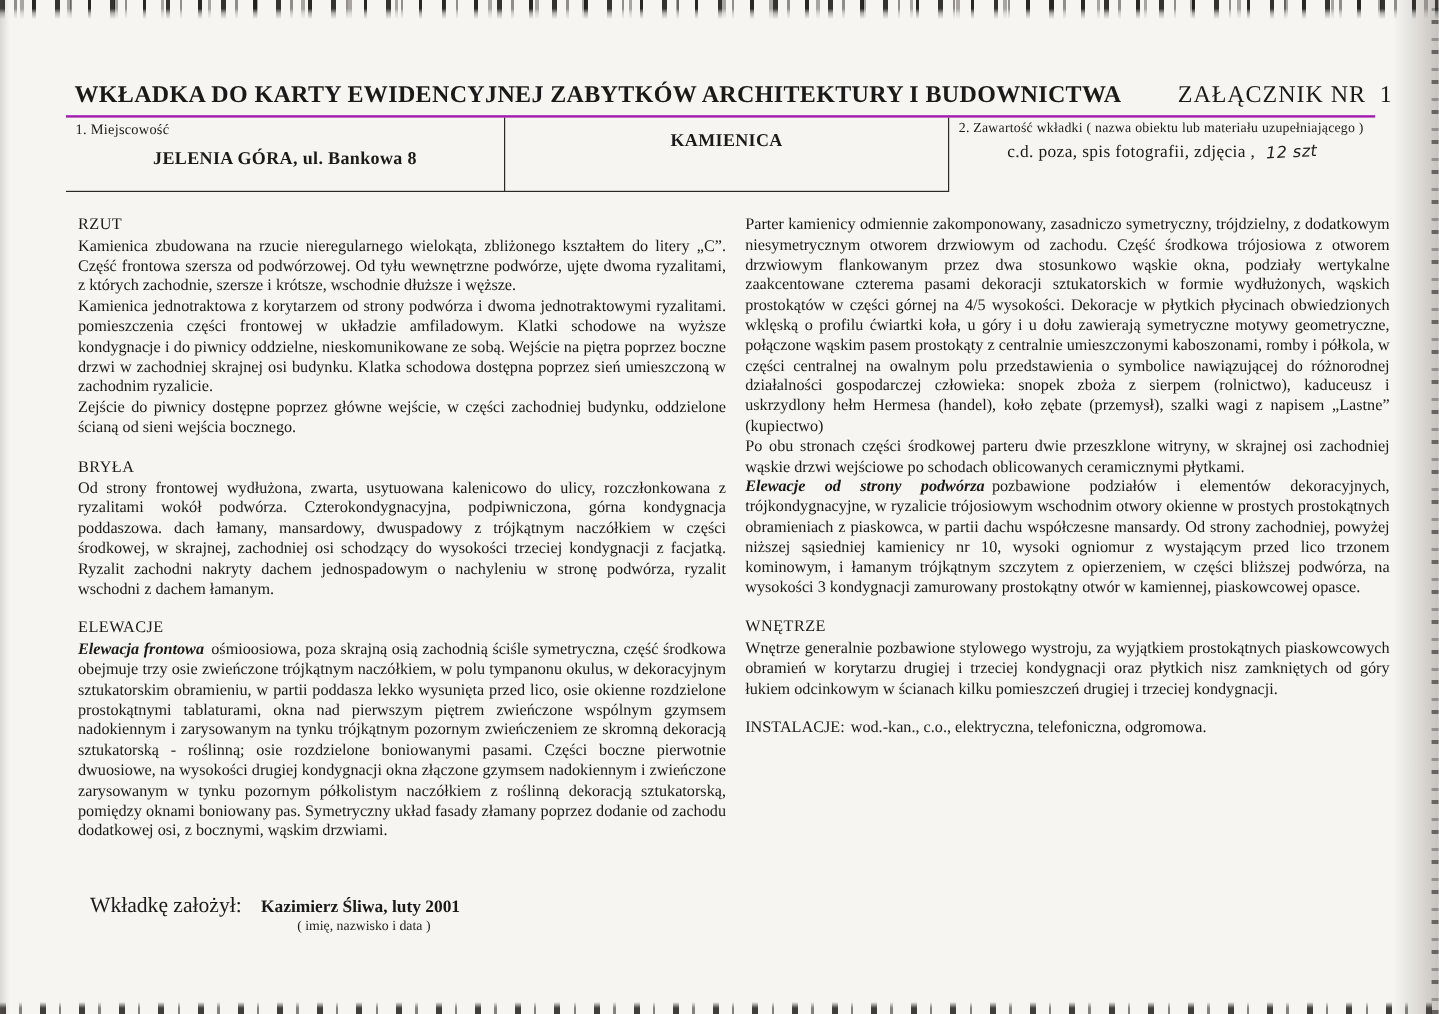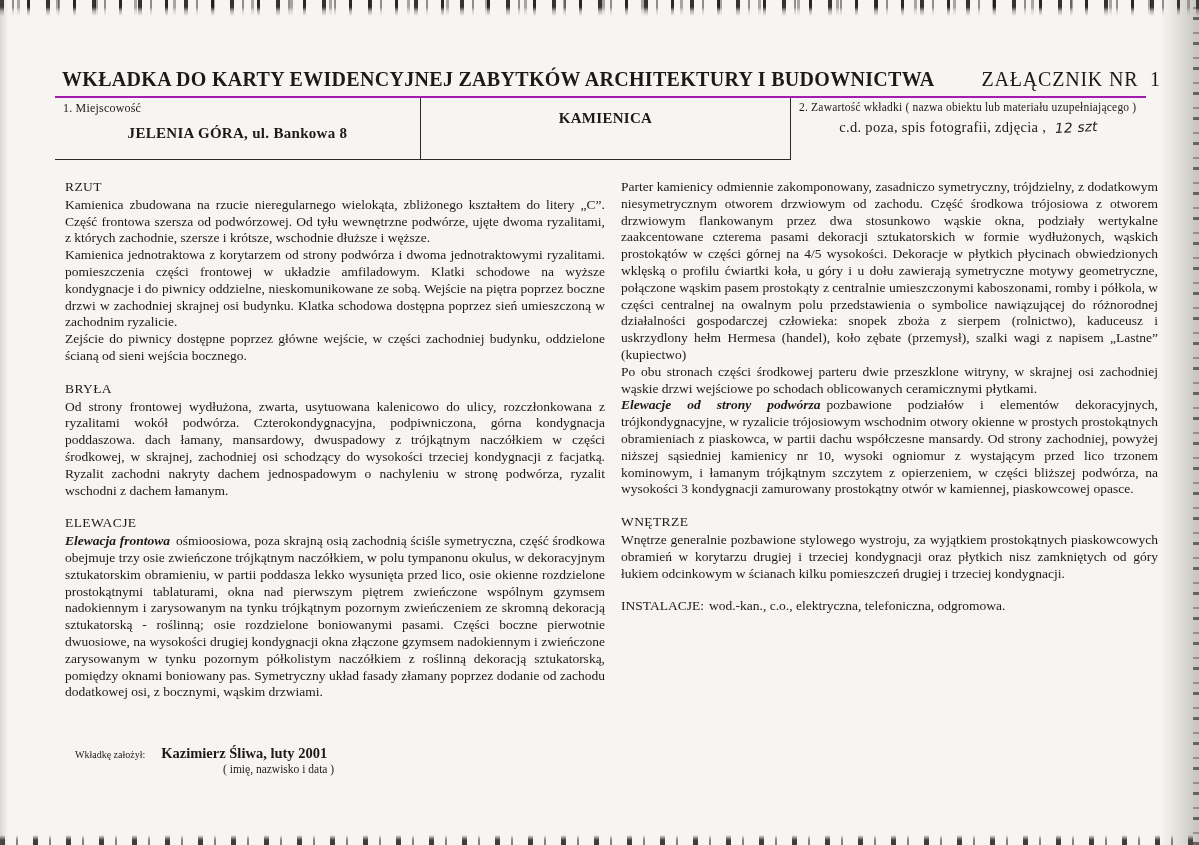--- a/index.html
+++ b/index.html
@@ -72,23 +72,23 @@
   .col.leftcol { left:65px; width:540px; }
   .col.rightcol { left:621px; width:537px; }
   .col section { margin:0 0 16px 0; }
   .sechead { margin:0 0 1px 0; letter-spacing:.4px; }
   .col p { margin:0; }
   .lead { font-weight:bold; font-style:italic; margin-right:6px; }
   .inst-label { margin-right:5px; }
 
   
   .footer { position:absolute; left:75px; top:744px; }
-  .footer .flbl { font-size:10px; }
+  .footer .flbl { font-size:18px; }
   .footer .fname { font-weight:bold; font-size:14.5px; margin-left:12px; }
-  .footer .fhint { font-size:11.5px; margin:1px 0 0 148px; }
+  .footer .fhint { font-size:11.5px; margin:1px 0 0 148px;text-align:center; }
   .footer .frow2 { margin-top:6px; font-size:12px; }
   .footer .fneg { font-weight:bold; font-size:13px; margin-left:6px; }
 </style>
 </head>
 <body>
 
 <div class="page">
 
   <div class="noise top"></div>
   <div class="noise bottom"></div>

